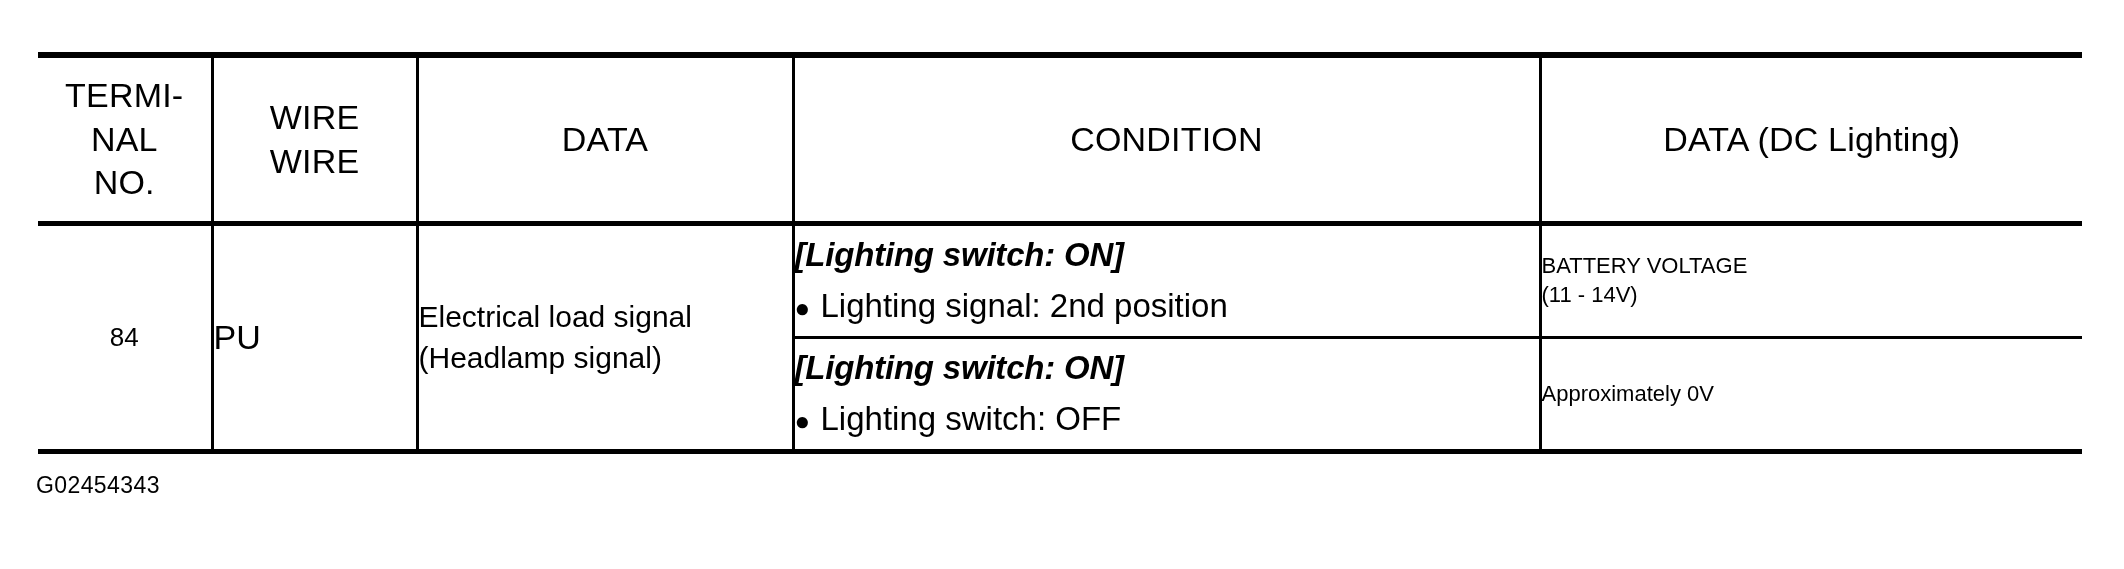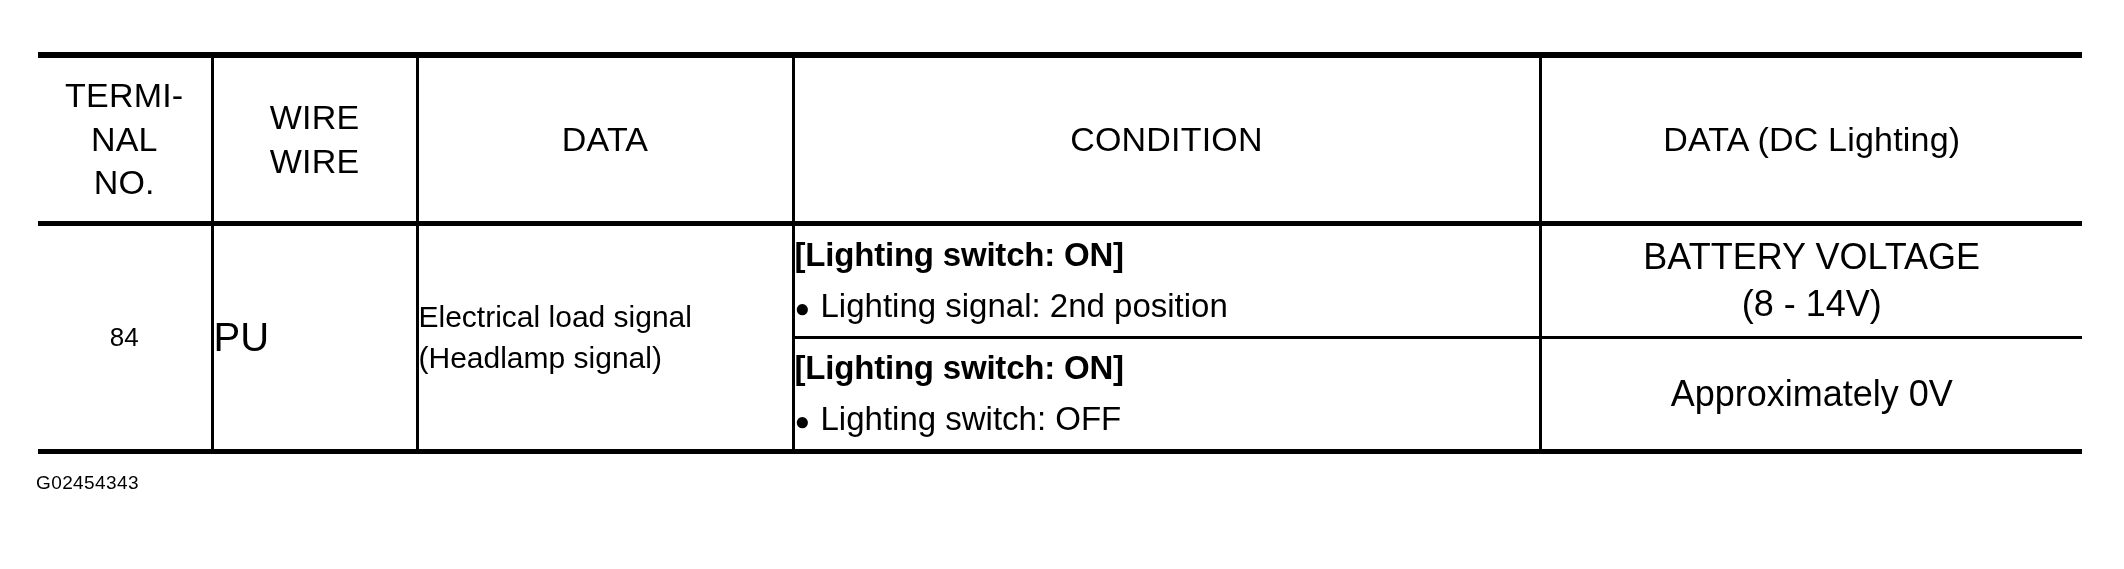--- a/index.html
+++ b/index.html
@@ -61,21 +61,21 @@
   .hdr-cell .lines span { display: block; }
 
   
   .cell-term {
     text-align: center;
     font-size: 26px;
     padding-right: 6px;
   }
   .cell-wire {
     text-align: left;
-    font-size: 40px;
+    font-size: 34px;
     padding-left: 34px;
   }
   .cell-item {
     text-align: left;
     font-size: 30px;
     line-height: 1.35;
     padding-left: 20px;
     padding-right: 10px;
   }
   .cell-item span { display: block; }
@@ -85,47 +85,48 @@
     font-size: 33px;
     line-height: 1.30;
     padding: 10px 14px 10px 18px;
     height: 110px;
   }
   .cell-cond .cond-title {
     display: block;
     font-weight: bold;
     letter-spacing: -0.2px;
     margin-bottom: 8px;
+    font-style: italic;
   }
   .cell-cond .cond-bullet {
     display: block;
     white-space: nowrap;
   }
   .cell-cond .cond-bullet .dot {
     display: inline-block;
     width: 26px;
     font-size: 26px;
     vertical-align: baseline;
   }
 
   .cell-data {
-    text-align: center;
-    font-size: 36px;
+    text-align: left;
+    font-size: 22px;
     line-height: 1.30;
     padding: 10px 14px 10px 20px;
     height: 110px;
   }
   .cell-data span { display: block; }
 
   
   .caption {
     position: absolute;
     left: 36px;
     top: 472px;
-    font-size: 19px;
+    font-size: 23px;
     letter-spacing: 0.4px;
   }
 </style>
 </head>
 <body>
 
 <div class="page">
 
   <table class="spec-table">
     <colgroup>
@@ -181,21 +182,21 @@
           <span>(Headlamp signal)</span>
         </td>
 
         <td class="cell-cond rule-mid vdiv-r">
           <span class="cond-title">[Lighting switch: ON]</span>
           <span class="cond-bullet"><span class="dot">●</span><span>Lighting signal: 2nd position</span></span>
         </td>
 
         <td class="cell-data rule-mid">
           <span>BATTERY VOLTAGE</span>
-          <span>(8 - 14V)</span>
+          <span>(11 - 14V)</span>
         </td>
       </tr>
 
       <tr>
         <td class="cell-cond rule-sub rule-bottom vdiv-r">
           <span class="cond-title">[Lighting switch: ON]</span>
           <span class="cond-bullet"><span class="dot">●</span><span>Lighting switch: OFF</span></span>
         </td>
 
         <td class="cell-data rule-sub rule-bottom">

